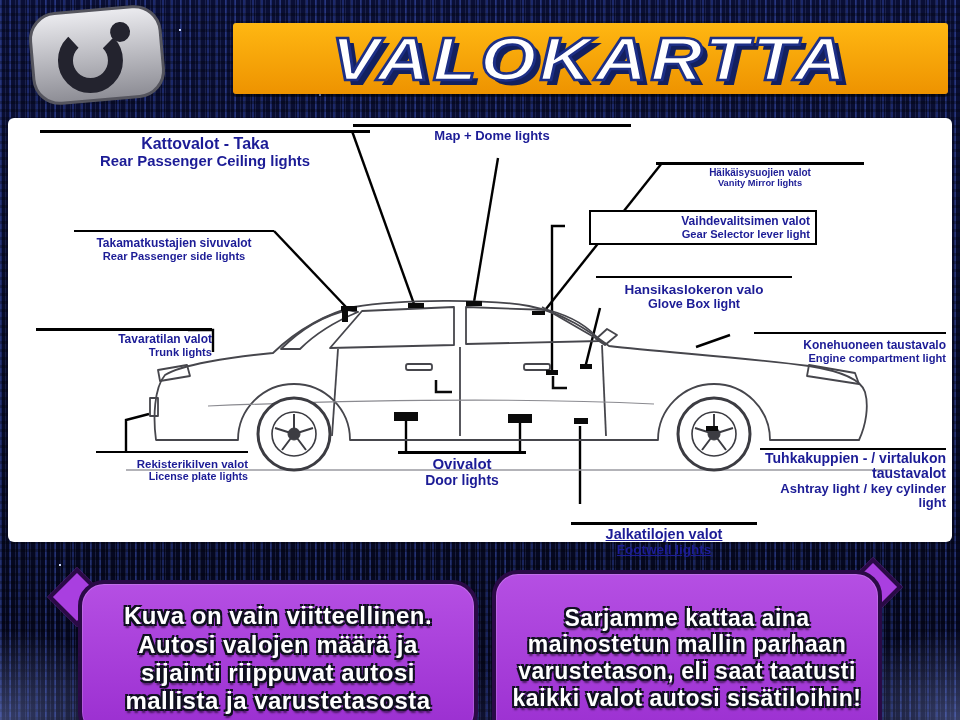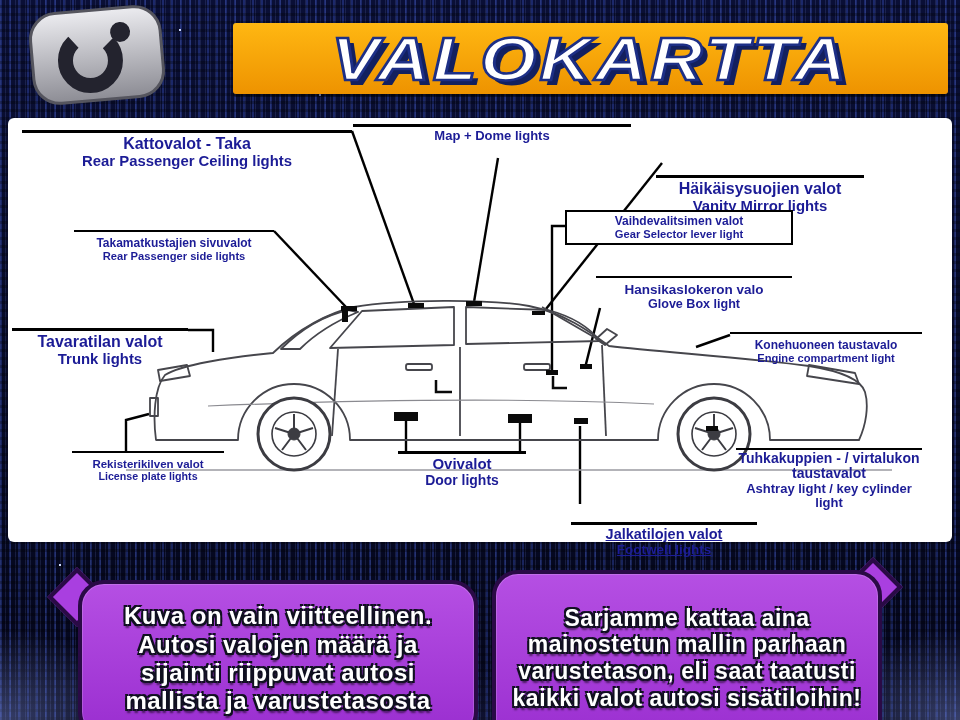--- a/index.html
+++ b/index.html
@@ -40,29 +40,29 @@
   
   .panel{position:absolute;left:8px;top:118px;width:944px;height:424px;background:#fff;border-radius:6px;}
   .car-svg{position:absolute;left:0;top:0;}
 
   
   .lbl{position:absolute;color:#1c1c96;font-weight:bold;line-height:1.1;text-align:center;}
   .lbl .fi,.lbl .en{display:block;}
   .lbl .en{font-size:.93em;}
   .ol3{border-top:3px solid #000;padding-top:2px;}
   .ol2{border-top:2.5px solid #000;padding-top:5px;}
-  .left{text-align:center;}
-
-  #lbl-rear-ceiling{left:14px;top:12px;width:330px;font-size:16px;}
+  .left{text-align:right;margin-left:24px;}
+
+  #lbl-rear-ceiling{left:32px;top:12px;width:330px;font-size:16px;}
   #lbl-map-dome{left:345px;top:6px;width:278px;font-size:14px;}
-  #lbl-vanity{left:648px;top:44px;width:208px;font-size:16px;margin-top:13px;}
+  #lbl-vanity{left:648px;top:44px;width:208px;font-size:10px;}
   #lbl-gear{left:557px;top:92px;width:214px;font-size:12px;border:2px solid #000;padding:3px 5px;background:#fff;}
   #lbl-rear-side{left:66px;top:112px;width:200px;font-size:12px;}
   #lbl-glove{left:588px;top:158px;width:196px;font-size:13.5px;}
-  #lbl-trunk{left:4px;top:210px;width:176px;font-size:16px;}
+  #lbl-trunk{left:4px;top:210px;width:176px;font-size:12px;}
   #lbl-engine{left:722px;top:214px;width:192px;font-size:12px;}
   #lbl-plate{left:64px;top:333px;width:152px;font-size:11.5px;}
   #lbl-door{left:390px;top:333px;width:128px;font-size:15px;}
   #lbl-footwell{left:563px;top:404px;width:186px;font-size:14.5px;text-decoration:underline;}
   #lbl-ashtray{left:728px;top:330px;width:186px;font-size:14px;border-top:2px solid #000;padding-top:1px;}
 
   
   .tail{position:absolute;width:34px;height:34px;background:#a93fe0;border:4px solid #2a0a46;transform:rotate(45deg);}
   #tail-left{left:56px;top:576px;}
   #tail-right{left:852px;top:566px;}

